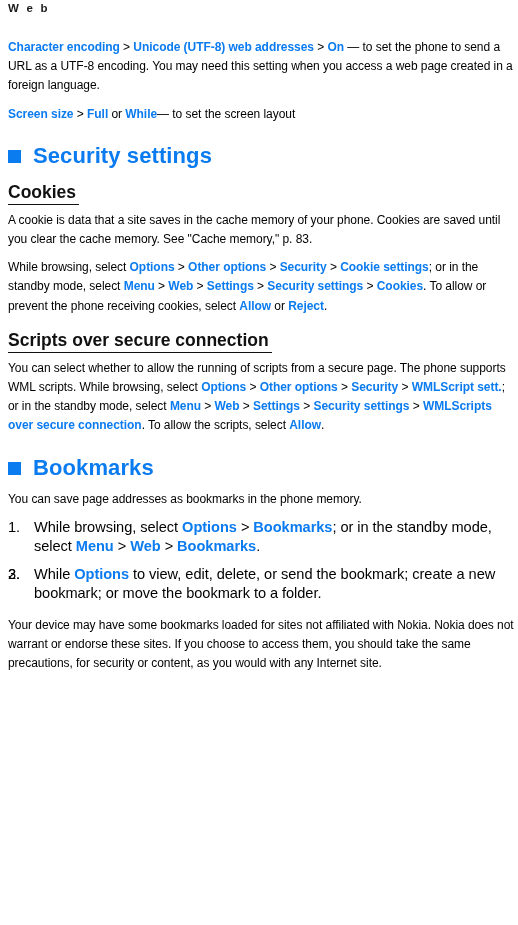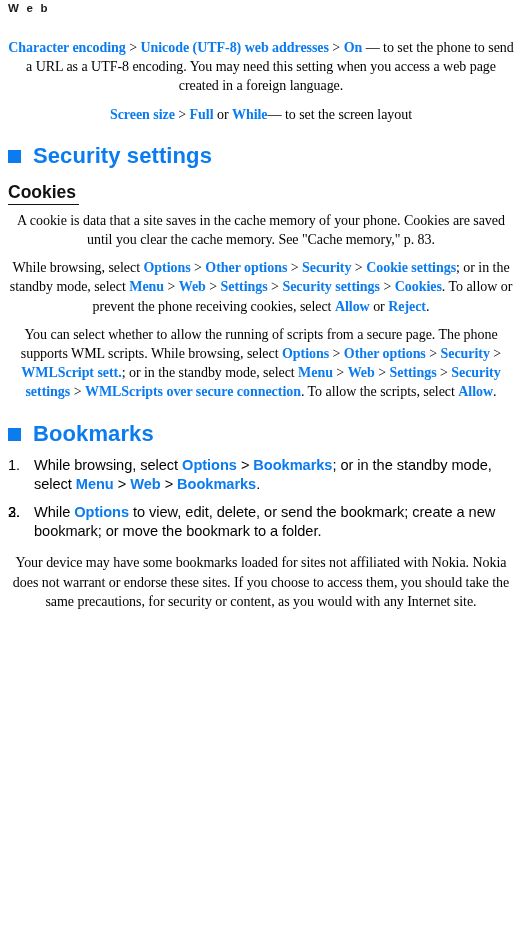--- a/index.html
+++ b/index.html
@@ -37,26 +37,25 @@
   
   .content {
     position: absolute;
     left: 8px;
     top: 38px;
     width: 506px;
   }
 
   p.body {
     margin: 0 0 9px 0;
-    font-size: 14px;
+    font-size: 12px;
     line-height: 19.2px;
     letter-spacing: -0.05px;
     color: #000000;
-    text-align: center;
-    font-family: Liberation Serif, serif;
+    text-align: left;
   }
   p.tight {
     margin: 0 0 3px 0;
   }
 
   .lnk {
     color: #0b7bf0;
     font-weight: bold;
   }
   .sep {
@@ -157,28 +156,30 @@
       <span class="bullet"></span>
       <span class="h1-text">Security settings</span>
     </div>
 
     <div class="h2"><span class="h2-text">Cookies</span></div>
 
     <p class="body">A cookie is data that a site saves in the cache memory of your phone. Cookies are saved until you clear the cache memory. See "Cache memory," p. 83.</p>
 
     <p class="body"><span>While browsing, select </span><span class="lnk">Options</span><span class="sep"> &gt; </span><span class="lnk">Other options</span><span class="sep"> &gt; </span><span class="lnk">Security</span><span class="sep"> &gt; </span><span class="lnk">Cookie settings</span><span>; or in the standby mode, select </span><span class="lnk">Menu</span><span class="sep"> &gt; </span><span class="lnk">Web</span><span class="sep"> &gt; </span><span class="lnk">Settings</span><span class="sep"> &gt; </span><span class="lnk">Security settings</span><span class="sep"> &gt; </span><span class="lnk">Cookies</span><span>. To allow or prevent the phone receiving cookies, select </span><span class="lnk">Allow</span><span> or </span><span class="lnk">Reject</span><span>.</span></p>
 
+    <div class="h2"><span class="h2-text">Scripts over secure connection</span></div>
 
     <p class="body"><span>You can select whether to allow the running of scripts from a secure page. The phone supports WML scripts. While browsing, select </span><span class="lnk">Options</span><span class="sep"> &gt; </span><span class="lnk">Other options</span><span class="sep"> &gt; </span><span class="lnk">Security</span><span class="sep"> &gt; </span><span class="lnk">WMLScript sett.</span><span>; or in the standby mode, select </span><span class="lnk">Menu</span><span class="sep"> &gt; </span><span class="lnk">Web</span><span class="sep"> &gt; </span><span class="lnk">Settings</span><span class="sep"> &gt; </span><span class="lnk">Security settings</span><span class="sep"> &gt; </span><span class="lnk">WMLScripts over secure connection</span><span>. To allow the scripts, select </span><span class="lnk">Allow</span><span>.</span></p>
 
     <div class="h1">
       <span class="bullet"></span>
       <span class="h1-text">Bookmarks</span>
     </div>
 
+    <p class="body">You can save page addresses as bookmarks in the phone memory.</p>
 
     <ol class="numlist">
       <li>
         <span class="num">1.</span><span>While browsing, select </span><span class="lnk">Options</span><span class="sep"> &gt; </span><span class="lnk">Bookmarks</span><span>; or in the standby mode, select </span><span class="lnk">Menu</span><span class="sep"> &gt; </span><span class="lnk">Web</span><span class="sep"> &gt; </span><span class="lnk">Bookmarks</span><span>.</span>
       </li>
       <li>
         <span class="num">2.</span>
       </li>
       <li>
         <span class="num">3.</span><span>While </span><span class="lnk">Options</span><span> to view, edit, delete, or send the bookmark; create a new bookmark; or move the bookmark to a folder.</span>

